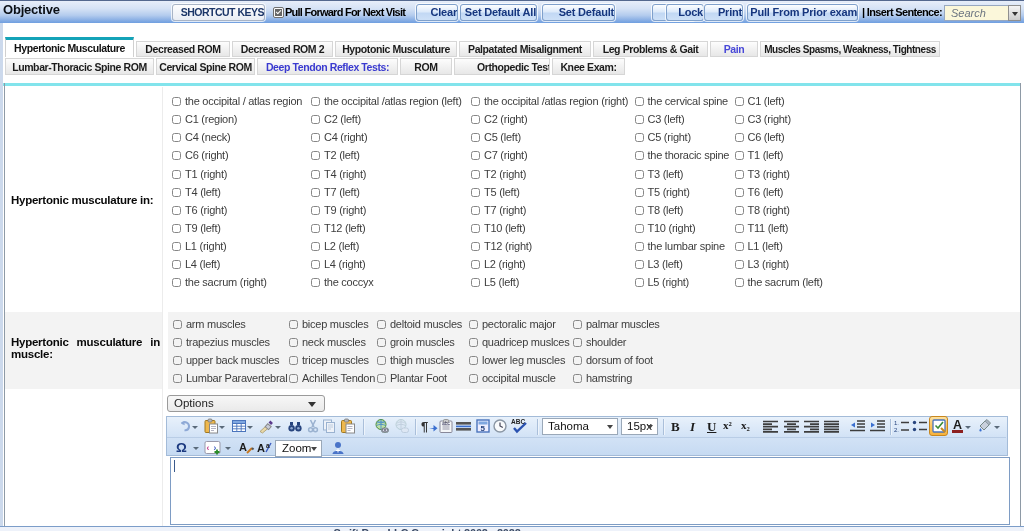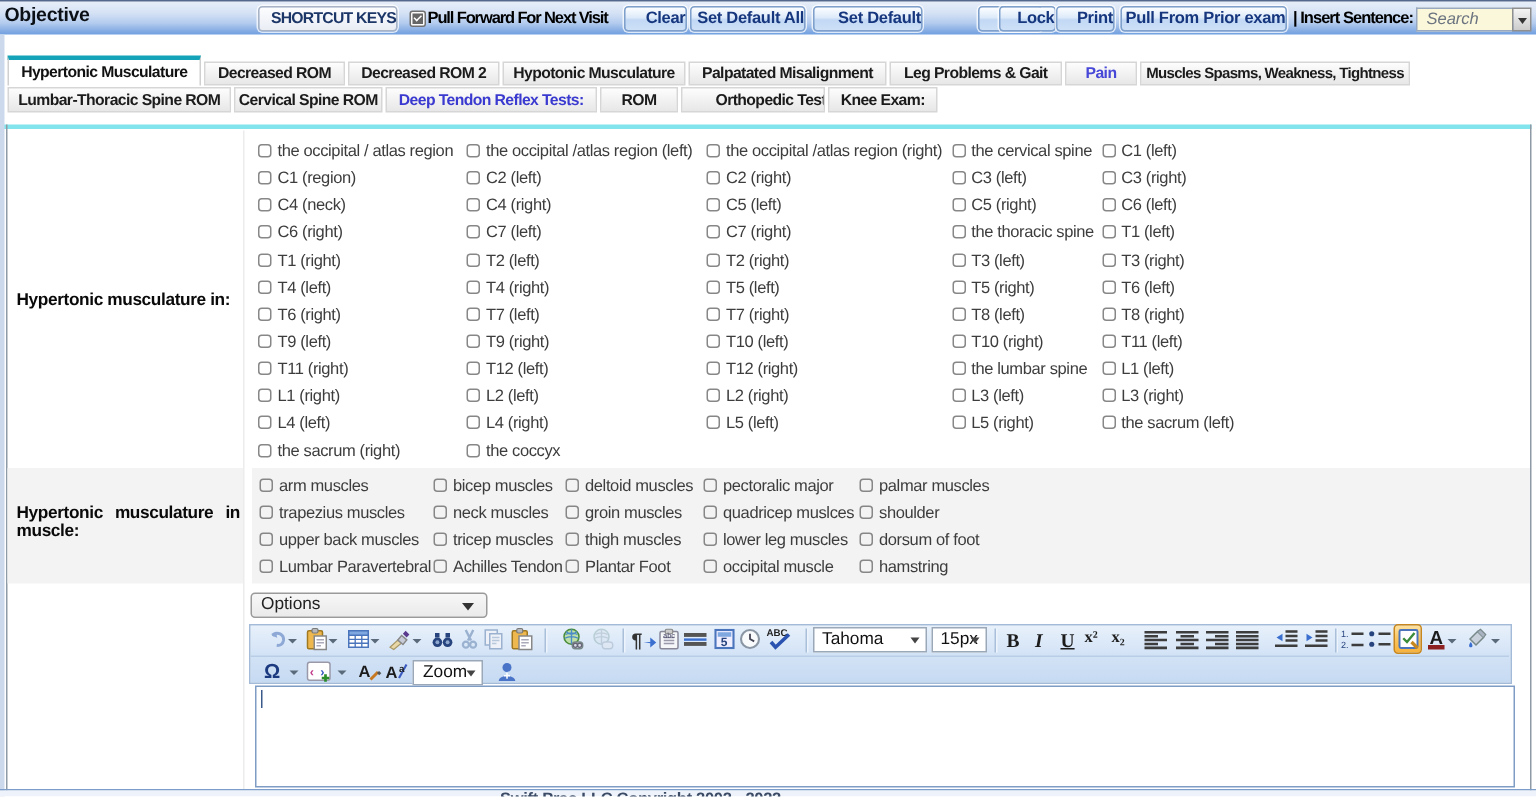--- a/index.html
+++ b/index.html
@@ -143,30 +143,28 @@
 
 <div class="col" id="s1c1" style="left:172px; top:92px;">
 <div>the occipital / atlas region</div>
 <div>C1 (region)</div>
 <div>C4 (neck)</div>
 <div>C6 (right)</div>
 <div>T1 (right)</div>
 <div>T4 (left)</div>
 <div>T6 (right)</div>
 <div>T9 (left)</div>
-<div>T11 (right)</div>
 <div>L1 (right)</div>
 <div>L4 (left)</div>
 <div>the sacrum (right)</div>
 </div>
 <div class="col" style="left:311px; top:92px;">
 <div>the occipital /atlas region (left)</div>
 <div>C2 (left)</div>
 <div>C4 (right)</div>
-<div>C7 (left)</div>
 <div>T2 (left)</div>
 <div>T4 (right)</div>
 <div>T7 (left)</div>
 <div>T9 (right)</div>
 <div>T12 (left)</div>
 <div>L2 (left)</div>
 <div>L4 (right)</div>
 <div>the coccyx</div>
 </div>
 <div class="col" style="left:471px; top:92px;">

